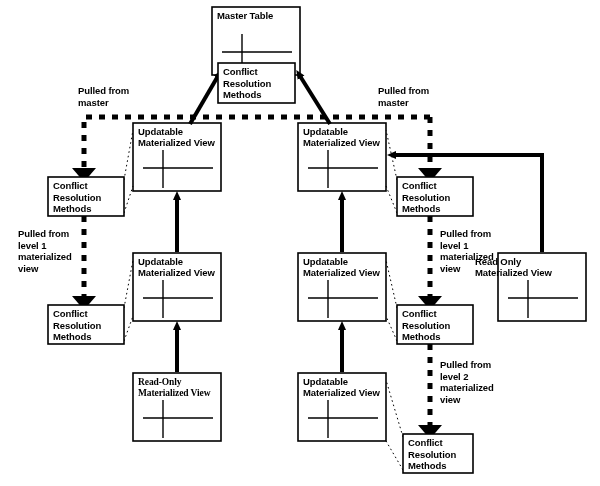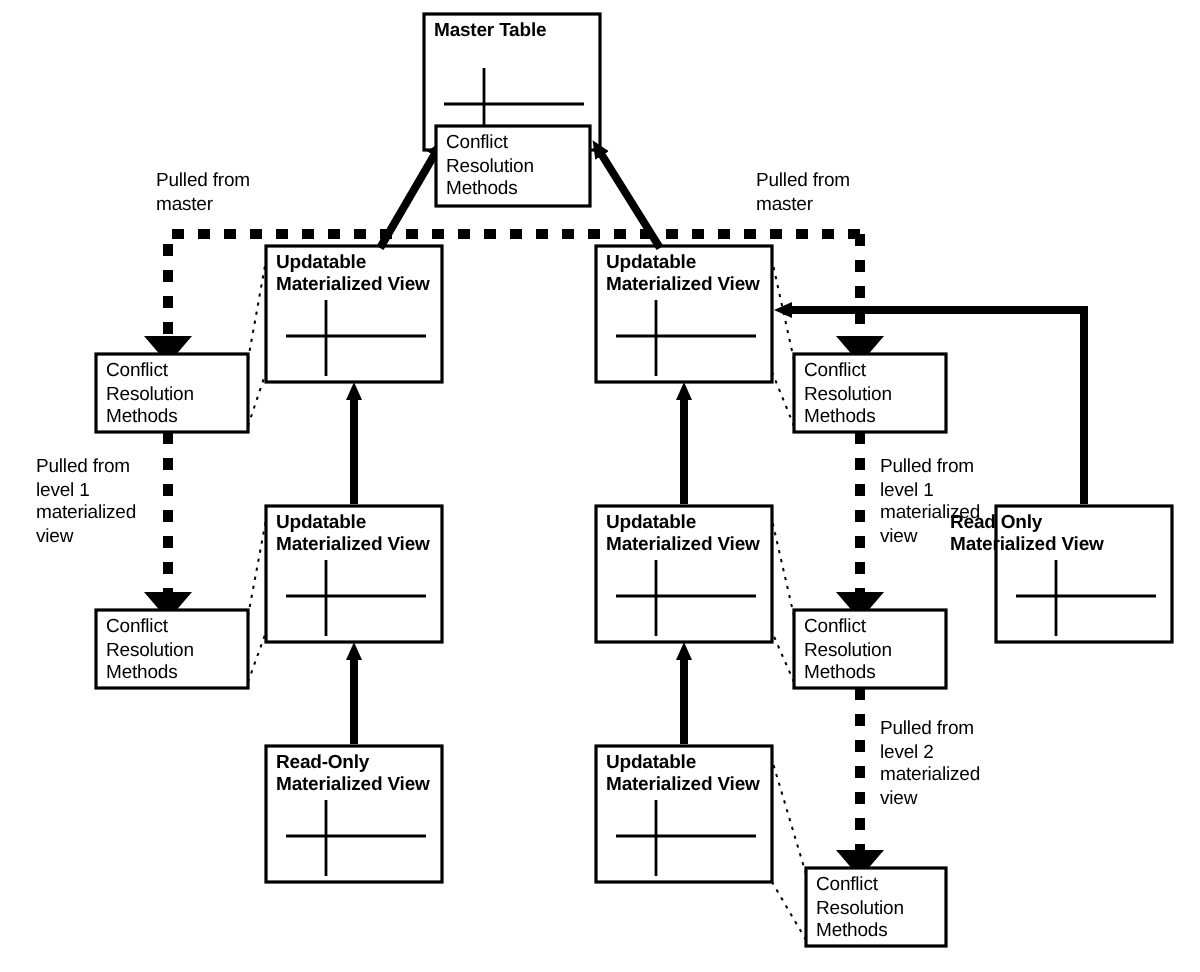--- a/index.html
+++ b/index.html
@@ -4,24 +4,24 @@
 <style>
   html,body{margin:0;padding:0;background:#ffffff;}
   body{width:600px;height:486px;overflow:hidden;
        font-family:"Liberation Sans","DejaVu Sans",sans-serif;}
   #diagram{position:relative;width:600px;height:342px;background:#fff;}
   svg{position:absolute;top:0;left:0;width:600px;height:486px;}
   .boxlabel{
      position:absolute;font-size:9.5px;font-weight:bold;color:#000;
      line-height:10.5px;letter-spacing:-0.1px;}
   .crmlabel{
-     position:absolute;font-size:9.5px;font-weight:normal;color:#000;
+     position:absolute;font-size:9.5px;font-weight:bold;color:#000;
      line-height:11.5px;letter-spacing:-0.1px;}
   .annot{
-     position:absolute;font-size:9.5px;font-weight:normal;color:#000;
+     position:absolute;font-size:9.5px;font-weight:bold;color:#000;
      line-height:11.5px;letter-spacing:-0.1px;white-space:pre-line;}
 </style>
 </head>
 <body>
 
 <div id="diagram">
 
   <svg viewBox="0 0 600 486">
     <defs>
       <marker id="solidArrow" markerWidth="10" markerHeight="10" refX="2" refY="4" orient="auto" markerUnits="userSpaceOnUse">
@@ -113,21 +113,21 @@
     <rect x="397" y="177" width="76" height="39" fill="#fff" stroke="#000" stroke-width="1.6"></rect>
     <rect x="397" y="305" width="76" height="39" fill="#fff" stroke="#000" stroke-width="1.6"></rect>
     <rect x="403" y="434" width="70" height="39" fill="#fff" stroke="#000" stroke-width="1.6"></rect>
   </svg>
 
   <div class="boxlabel" style="left:217px;top:11px;">Master Table</div>
   <div class="boxlabel" style="left:138px;top:127px;">Updatable<br>Materialized View</div>
   <div class="boxlabel" style="left:303px;top:127px;">Updatable<br>Materialized View</div>
   <div class="boxlabel" style="left:138px;top:257px;">Updatable<br>Materialized View</div>
   <div class="boxlabel" style="left:303px;top:257px;">Updatable<br>Materialized View</div>
-  <div class="boxlabel" style="left:138px;top:377px;">Read-Only<br>Materialized View</div>
+  <div class="boxlabel" style="left:138px;top:377px;font-family:Liberation Serif, serif;">Read-Only<br>Materialized View</div>
   <div class="boxlabel" style="left:303px;top:377px;">Updatable<br>Materialized View</div>
   <div class="boxlabel" style="left:475px;top:257px;">Read Only<br>Materialized View</div>
 
   <div class="crmlabel" style="left:223px;top:66px;">Conflict<br>Resolution<br>Methods</div>
   <div class="crmlabel" style="left:53px;top:180px;">Conflict<br>Resolution<br>Methods</div>
   <div class="crmlabel" style="left:53px;top:308px;">Conflict<br>Resolution<br>Methods</div>
   <div class="crmlabel" style="left:402px;top:180px;">Conflict<br>Resolution<br>Methods</div>
   <div class="crmlabel" style="left:402px;top:308px;">Conflict<br>Resolution<br>Methods</div>
   <div class="crmlabel" style="left:408px;top:437px;">Conflict<br>Resolution<br>Methods</div>
 

